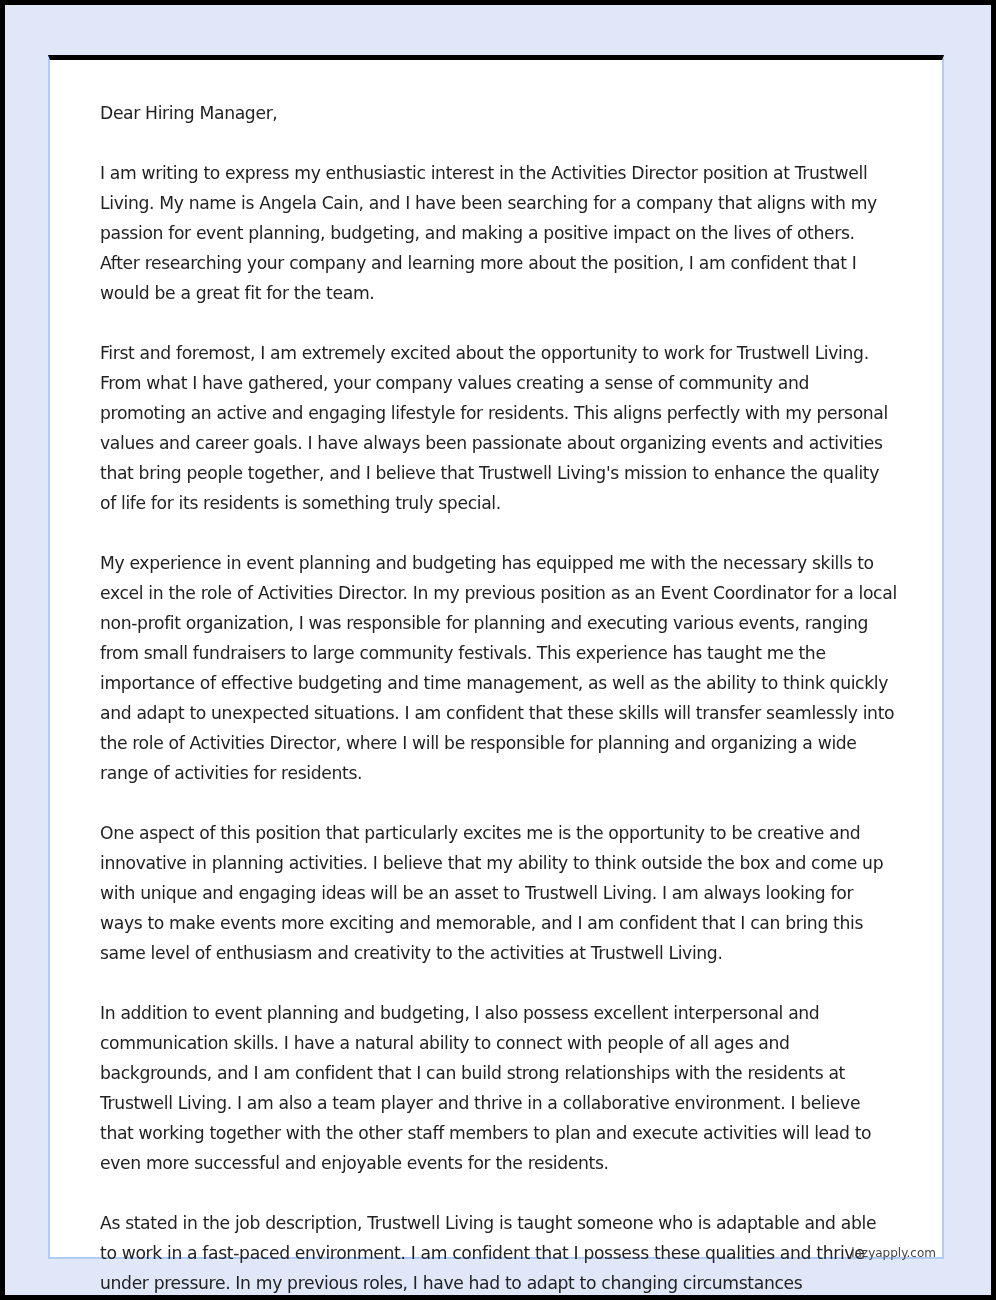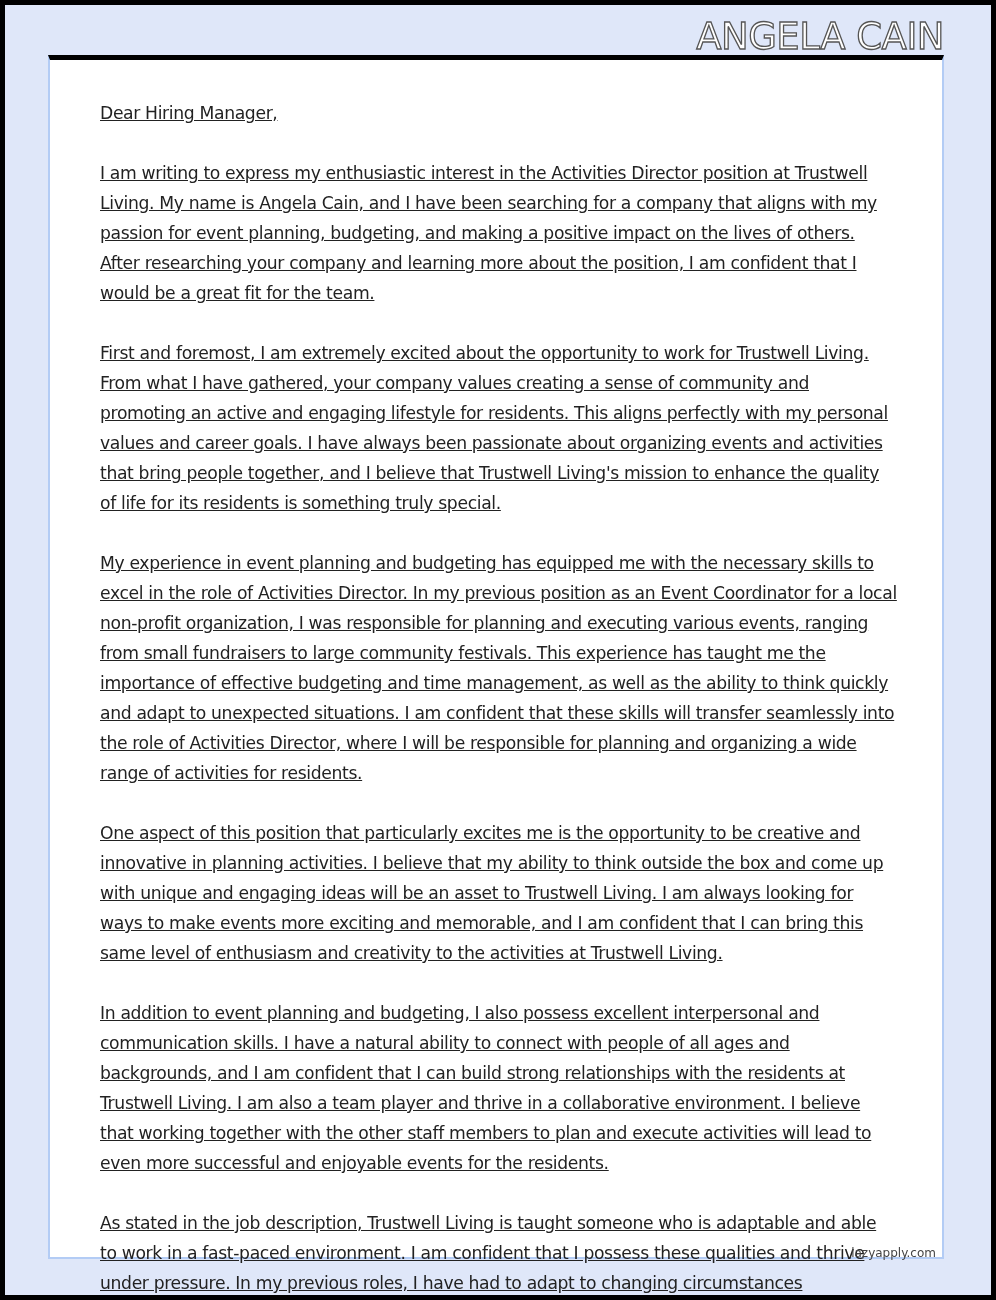--- a/index.html
+++ b/index.html
@@ -57,38 +57,36 @@
       width: 810px;
       color: #222222;
       font-family: "DejaVu Sans", sans-serif;
       font-size: 17.2px;
       line-height: 30px;
       letter-spacing: -0.35px;
       word-spacing: 0px;
     }
     .letter p {
       margin: 0 13px 30px 0;
-      text-decoration: underline;
     }
     .watermark {
       position: absolute;
       right: 55px;
       top: 1241px;
       font-family: "DejaVu Sans", sans-serif;
       font-size: 12px;
       color: #444444;
       line-height: 14px;
       z-index: 2;
     }
   </style>
 </head>
 <body>
 
 <div class="frame">
-  <h1 class="name">ANGELA CAIN</h1>
 
   <div class="page"></div>
 
   <div class="letter">
     <p>Dear Hiring Manager,</p>
     <p>I am writing to express my enthusiastic interest in the Activities Director position at Trustwell Living. My name is Angela Cain, and I have been searching for a company that aligns with my passion for event planning, budgeting, and making a positive impact on the lives of others. After researching your company and learning more about the position, I am confident that I would be a great fit for the team.</p>
     <p>First and foremost, I am extremely excited about the opportunity to work for Trustwell Living. From what I have gathered, your company values creating a sense of community and promoting an active and engaging lifestyle for residents. This aligns perfectly with my personal values and career goals. I have always been passionate about organizing events and activities that bring people together, and I believe that Trustwell Living's mission to enhance the quality of life for its residents is something truly special.</p>
     <p>My experience in event planning and budgeting has equipped me with the necessary skills to excel in the role of Activities Director. In my previous position as an Event Coordinator for a local non-profit organization, I was responsible for planning and executing various events, ranging from small fundraisers to large community festivals. This experience has taught me the importance of effective budgeting and time management, as well as the ability to think quickly and adapt to unexpected situations. I am confident that these skills will transfer seamlessly into the role of Activities Director, where I will be responsible for planning and organizing a wide range of activities for residents.</p>
     <p>One aspect of this position that particularly excites me is the opportunity to be creative and innovative in planning activities. I believe that my ability to think outside the box and come up with unique and engaging ideas will be an asset to Trustwell Living. I am always looking for ways to make events more exciting and memorable, and I am confident that I can bring this same level of enthusiasm and creativity to the activities at Trustwell Living.</p>
     <p>In addition to event planning and budgeting, I also possess excellent interpersonal and communication skills. I have a natural ability to connect with people of all ages and backgrounds, and I am confident that I can build strong relationships with the residents at Trustwell Living. I am also a team player and thrive in a collaborative environment. I believe that working together with the other staff members to plan and execute activities will lead to even more successful and enjoyable events for the residents.</p>

